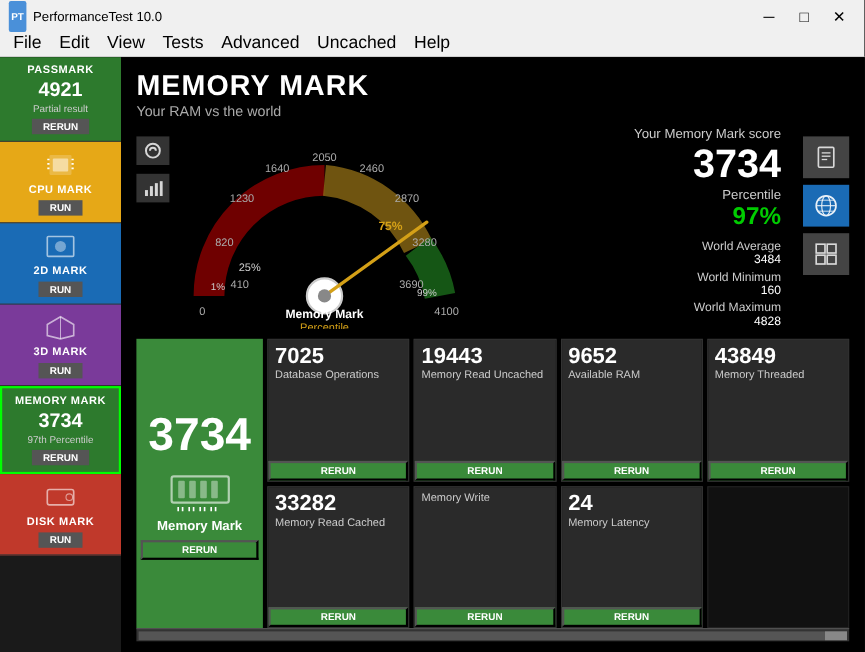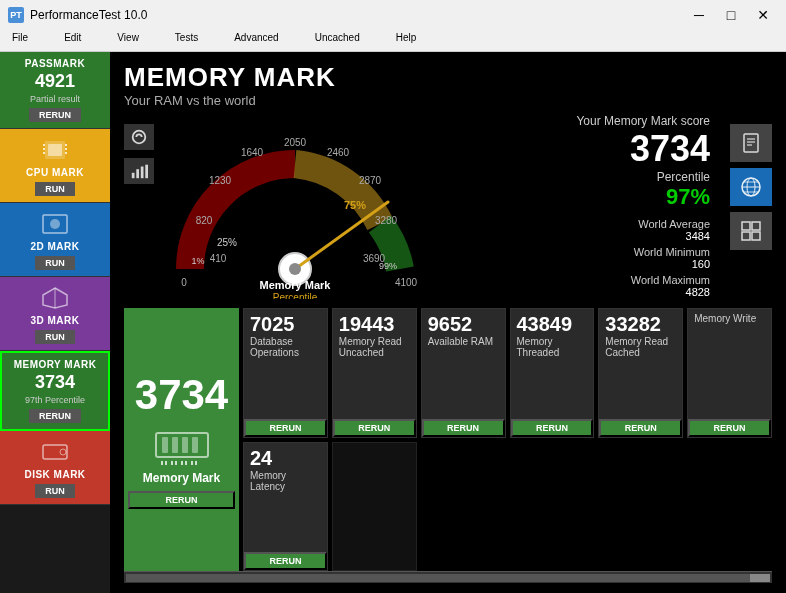--- a/index.html
+++ b/index.html
@@ -10,34 +10,33 @@
       background: #f0f0f0;
       height: 30px;
       display: flex;
       align-items: center;
       padding: 0 8px;
       font-size: 12px;
       color: #000;
       justify-content: space-between;
     }
     .title-bar-left { display: flex; align-items: center; gap: 6px; }
-    .title-bar-icon { width: 16px; height: 16px; background: #4a90d9; border-radius: 2px; display: flex; align-items: center; justify-content: center; font-size: 9px; color: white; font-weight: bold; }
+    .title-bar-icon { width: 16px; height: 28px; background: #4a90d9; border-radius: 2px; display: flex; align-items: center; justify-content: center; font-size: 9px; color: white; font-weight: bold; }
     .title-bar-controls { display: flex; gap: 2px; }
     .title-btn { width: 30px; height: 20px; background: transparent; border: none; cursor: pointer; font-size: 14px; display: flex; align-items: center; justify-content: center; }
 
     
     .menu-bar {
       background: #f0f0f0;
       height: 22px;
       display: flex;
-      align-items: flex-start;
+      align-items: flex-end;
       padding: 0 4px;
       border-bottom: 1px solid #ccc;
-      font-size: 10px;
-      gap: 20px;
+      font-size: 16px;
     }
     .menu-item {
       padding: 2px 8px;
       cursor: pointer;
       color: #000;
     }
 
     
     .main-layout {
       display: flex;
@@ -245,21 +244,21 @@
       font-size: 12px;
       color: white;
       text-align: center;
       font-weight: bold;
     }
 
     
     .sub-tiles {
       flex: 1;
       display: grid;
-      grid-template-columns: repeat(6, 1fr);
+      grid-template-columns: repeat(4, 1fr);
       grid-template-rows: repeat(2, 1fr);
       gap: 4px;
     }
 
     .sub-tile {
       background: #1a1a1a;
       display: flex;
       flex-direction: column;
       overflow: hidden;
       border: 1px solid #333;

